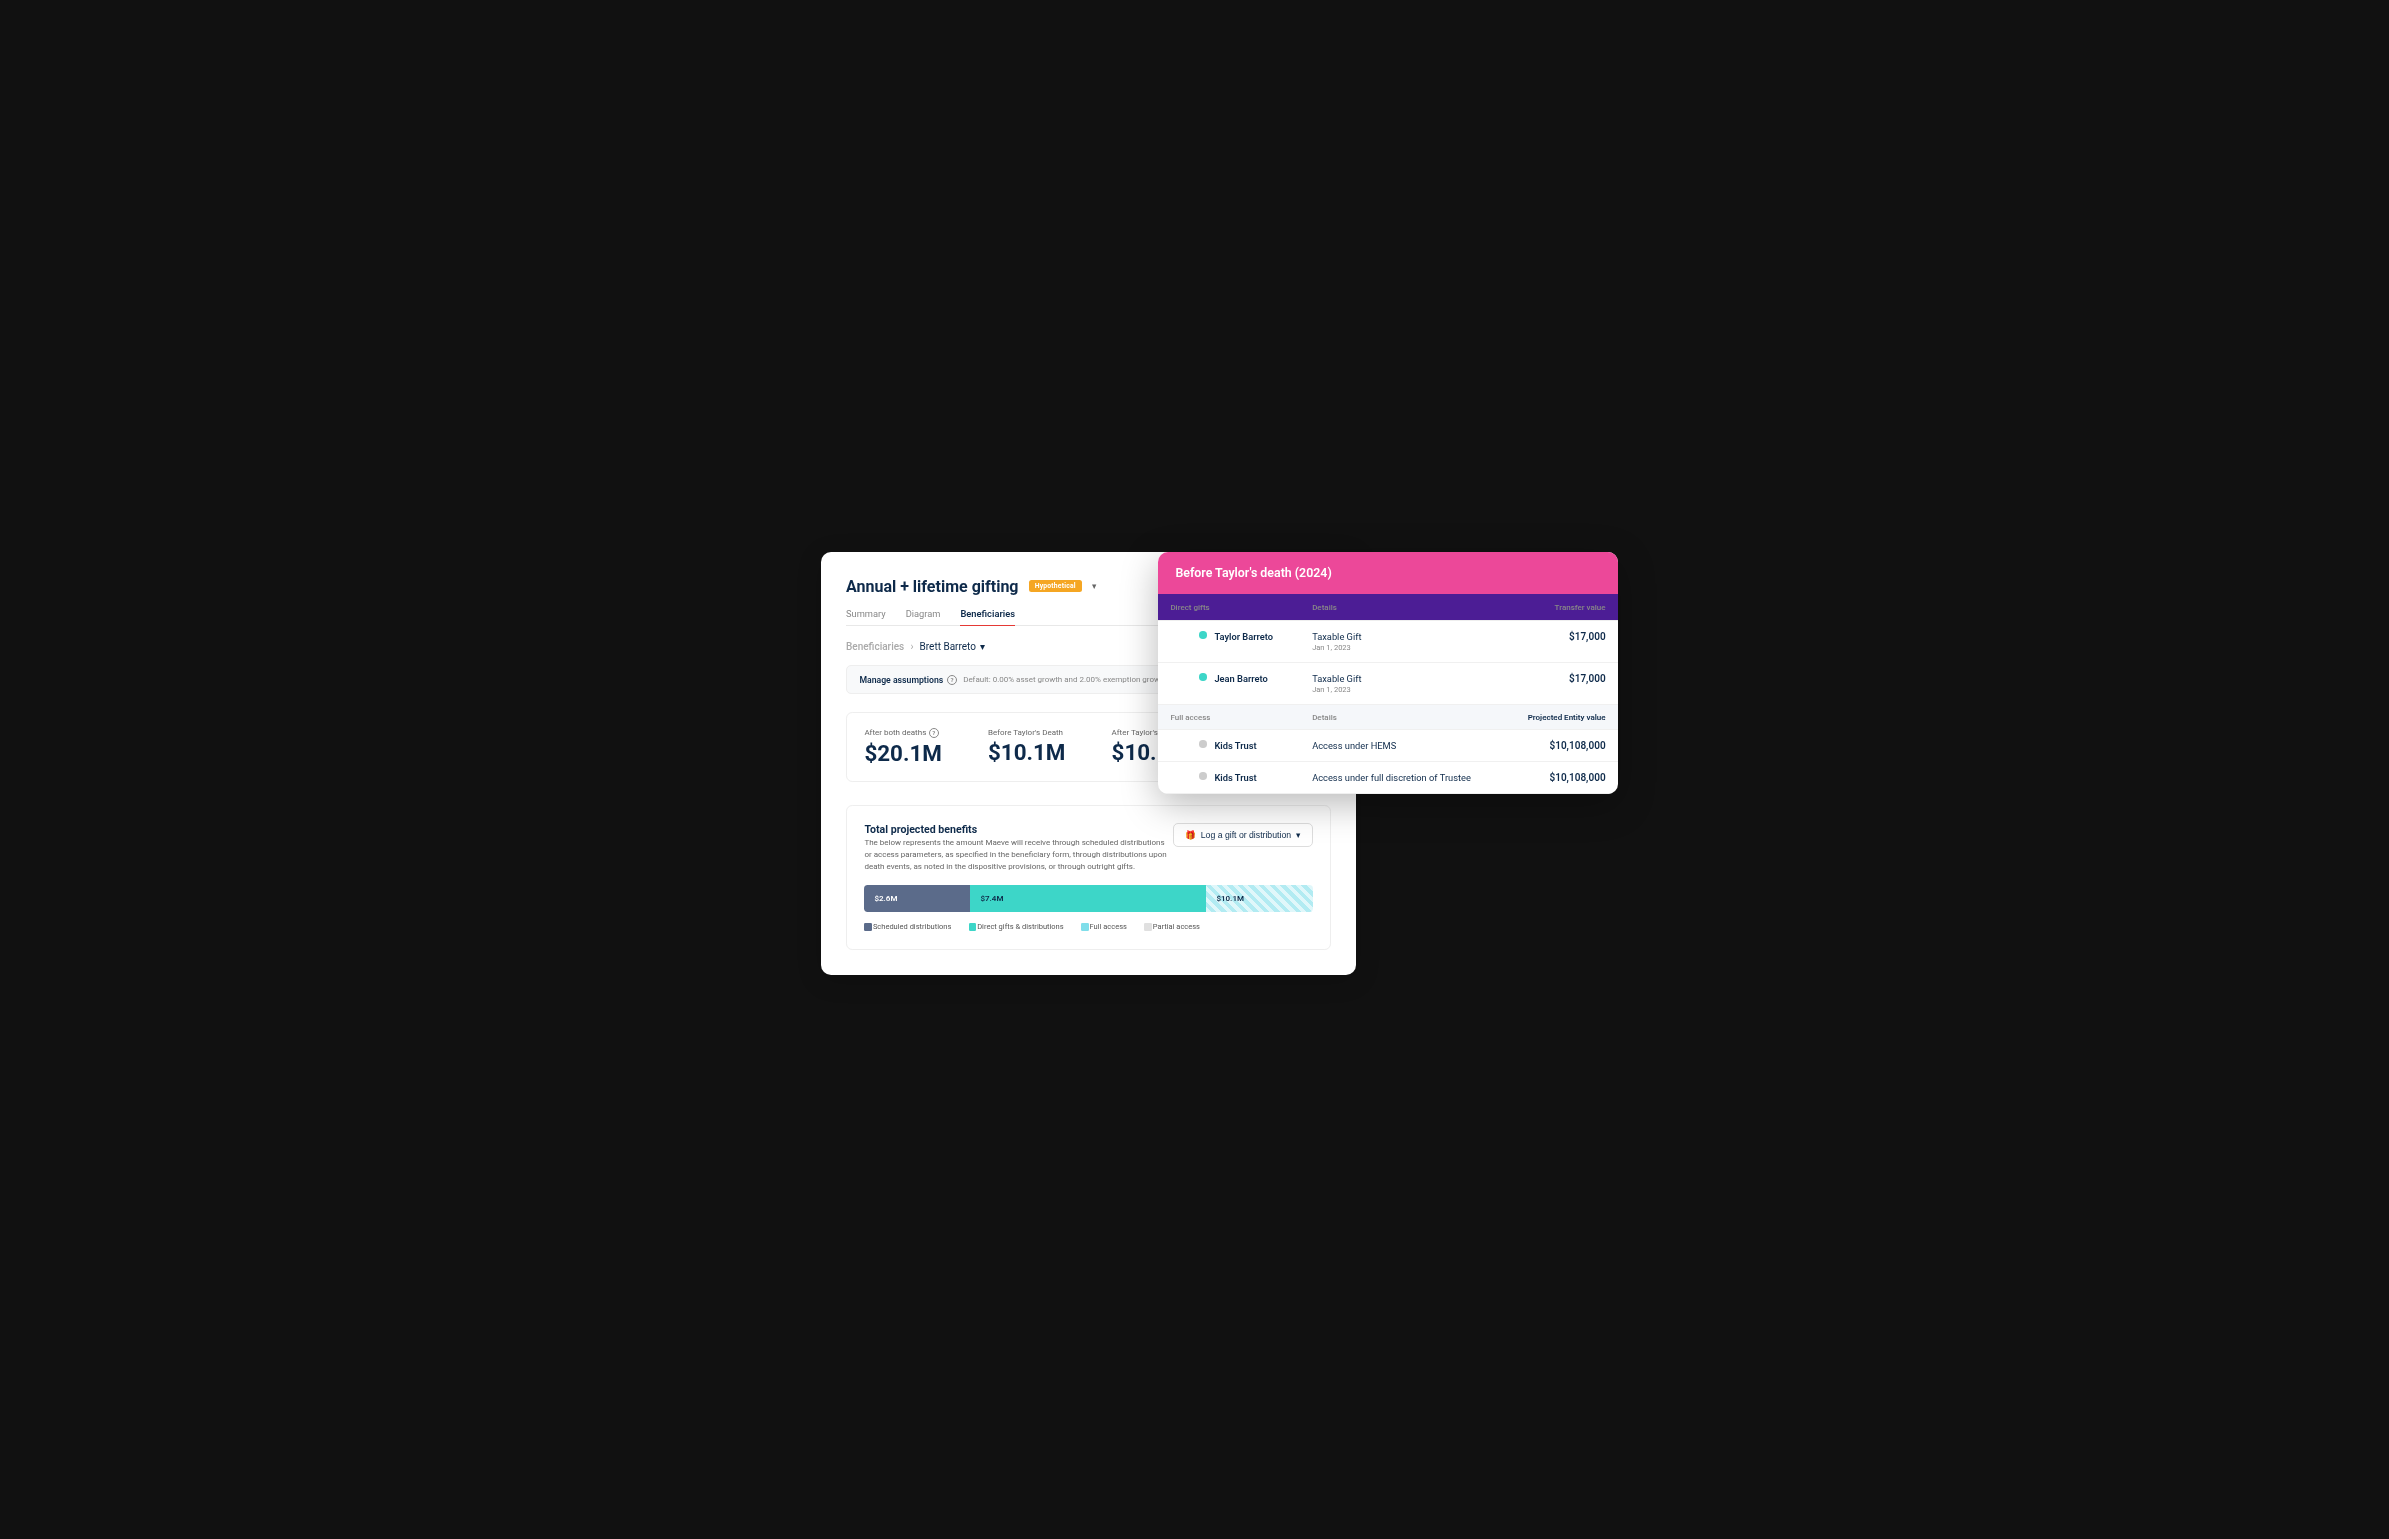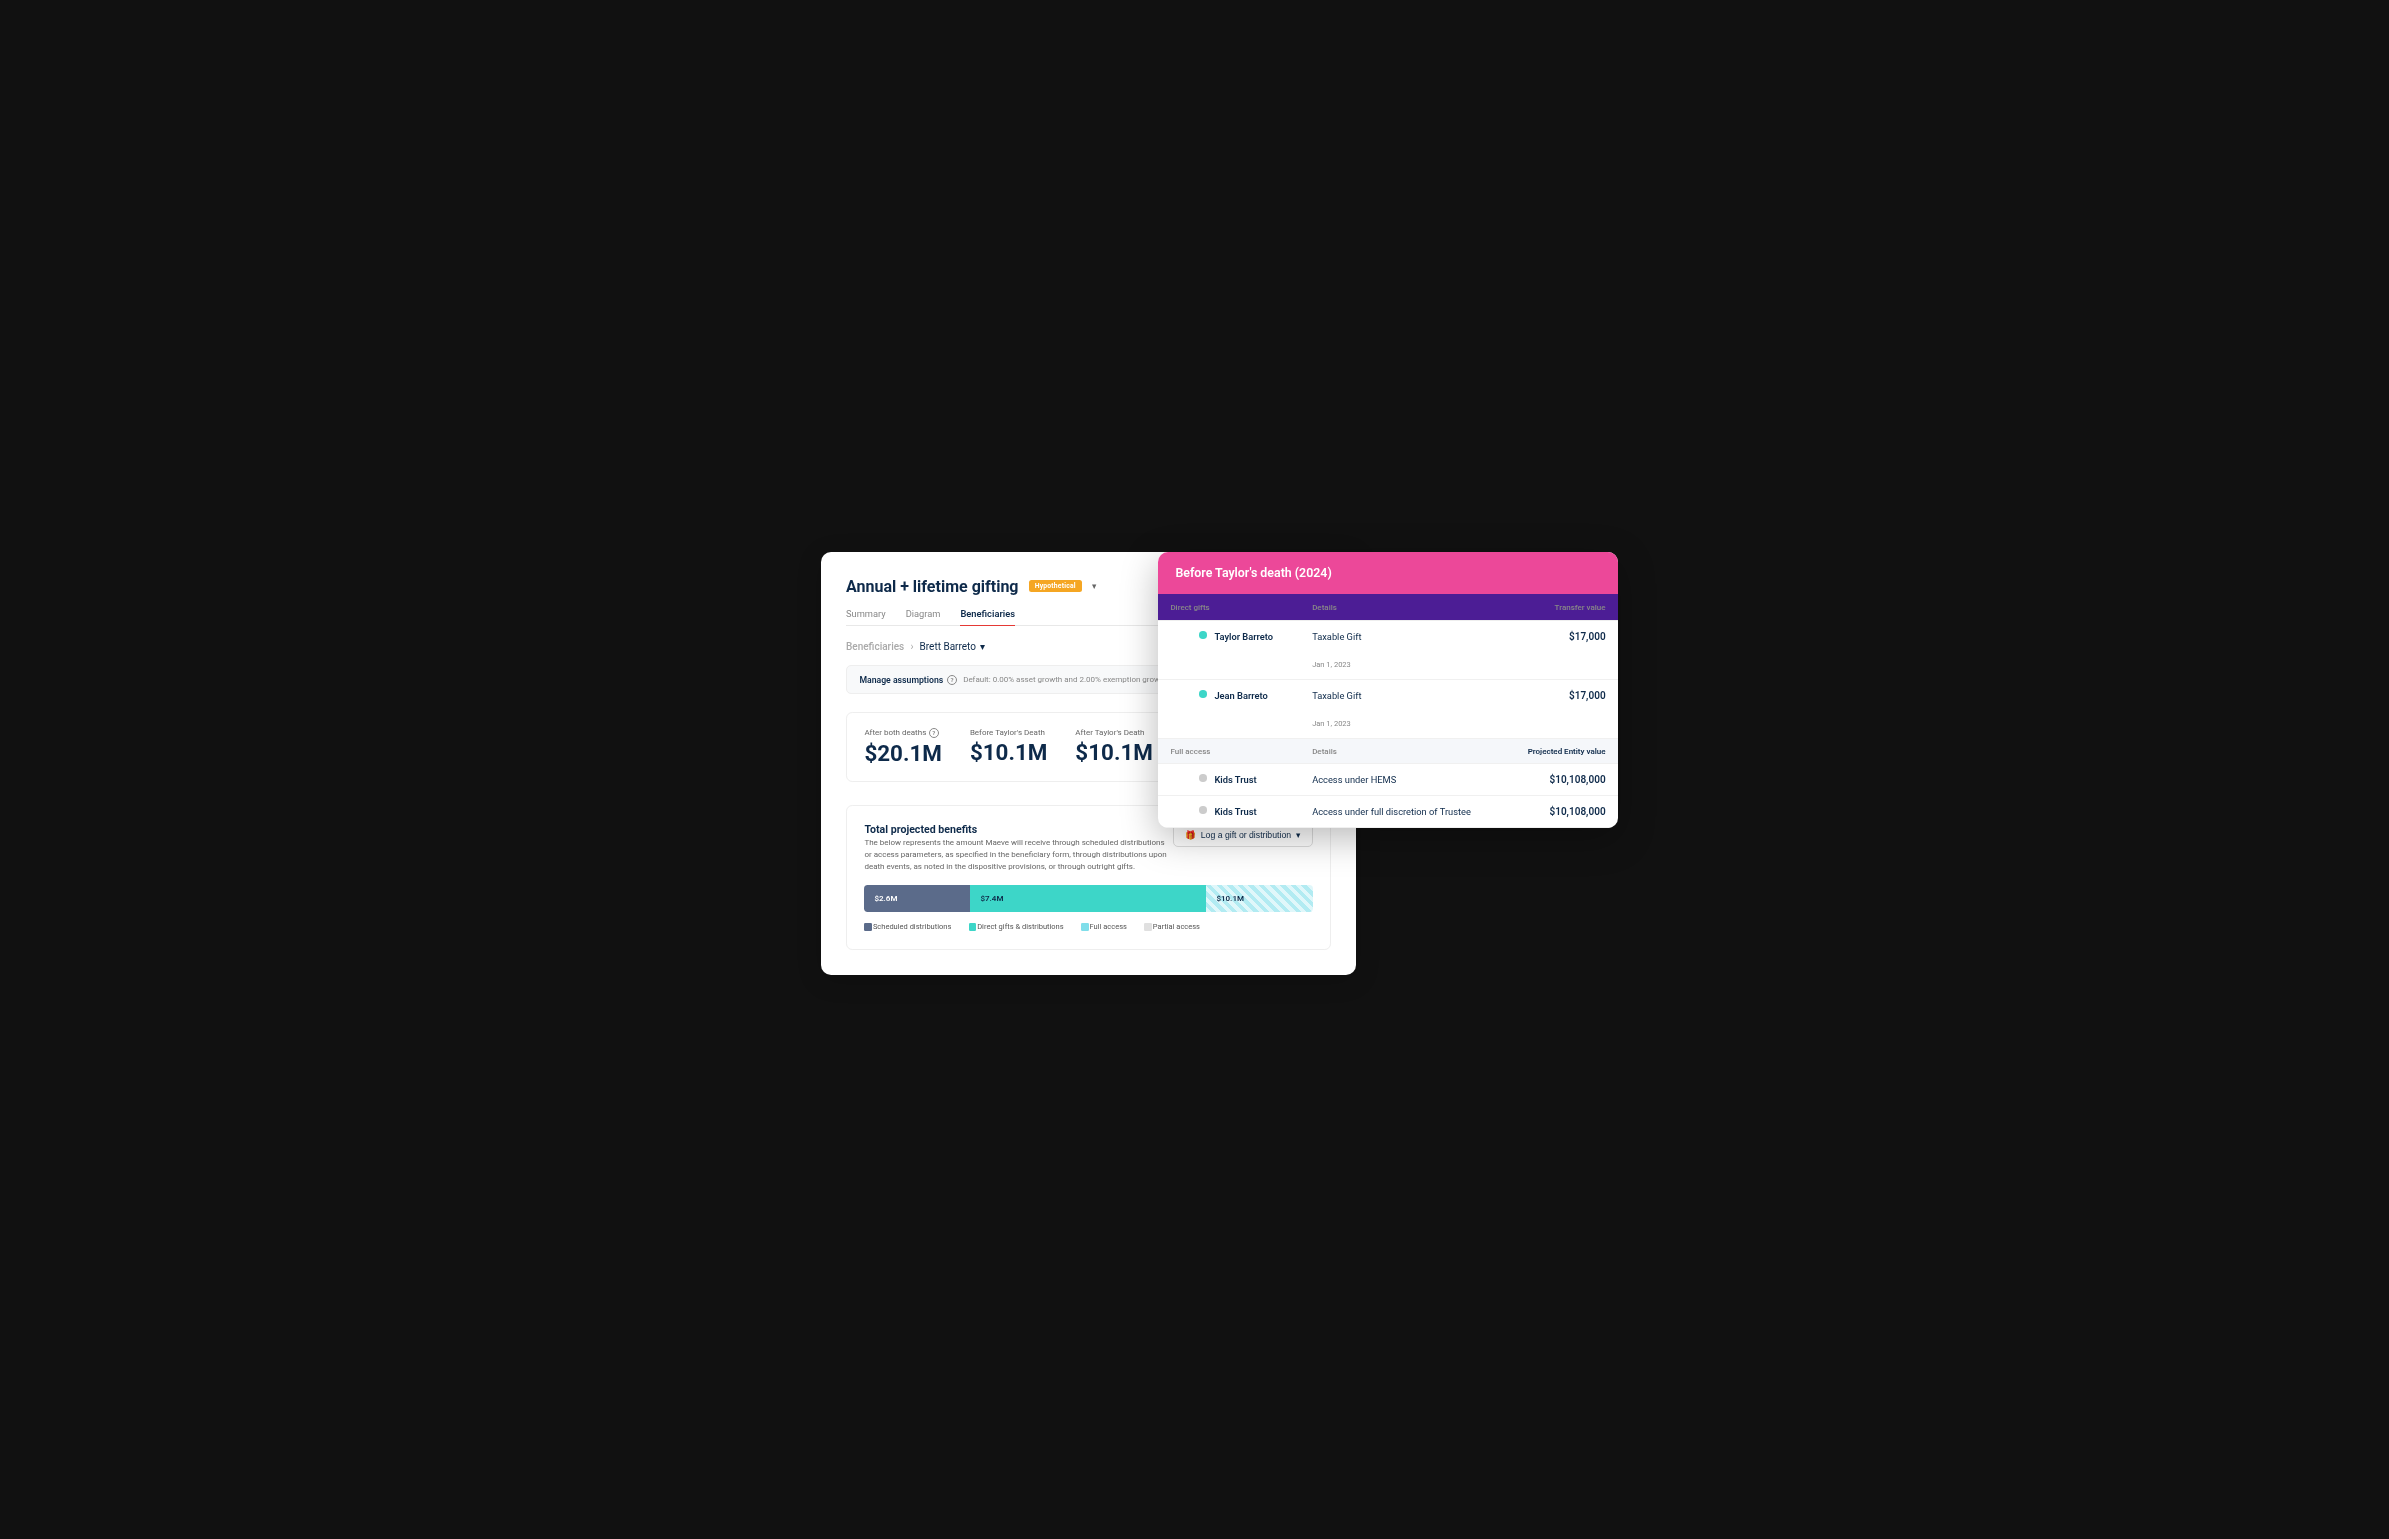--- a/index.html
+++ b/index.html
@@ -130,25 +130,26 @@
       text-align: center;
     }
 
     .assumptions-text {
       font-size: 8px;
       color: #888;
     }
 
     .stats-row {
       display: flex;
-      gap: 28px;
+      gap: 22px;
       margin-bottom: 22.4px;
       padding: 15px 17.4px;
       border: 0.6px solid #eee;
       border-radius: 6.2px;
+      justify-content: space-between;
     }
 
     .stat-item {
       display: flex;
       flex-direction: column;
       gap: 2.5px;
     }
 
     .stat-label {
       font-size: 8px;
@@ -357,21 +358,21 @@
     }
 
     .detail-title {
       font-size: 9.3px;
       color: #0e2a4a;
     }
 
     .detail-date {
       font-size: 7.5px;
       color: #888;
-      margin-top: 18px;
+      margin-top: 1px;
     }
 
     .section-divider-row td {
       background: #f5f7fa;
       font-size: 8px;
       color: #888;
       font-weight: 500;
       padding: 7.5px 12.4px;
     }
 

